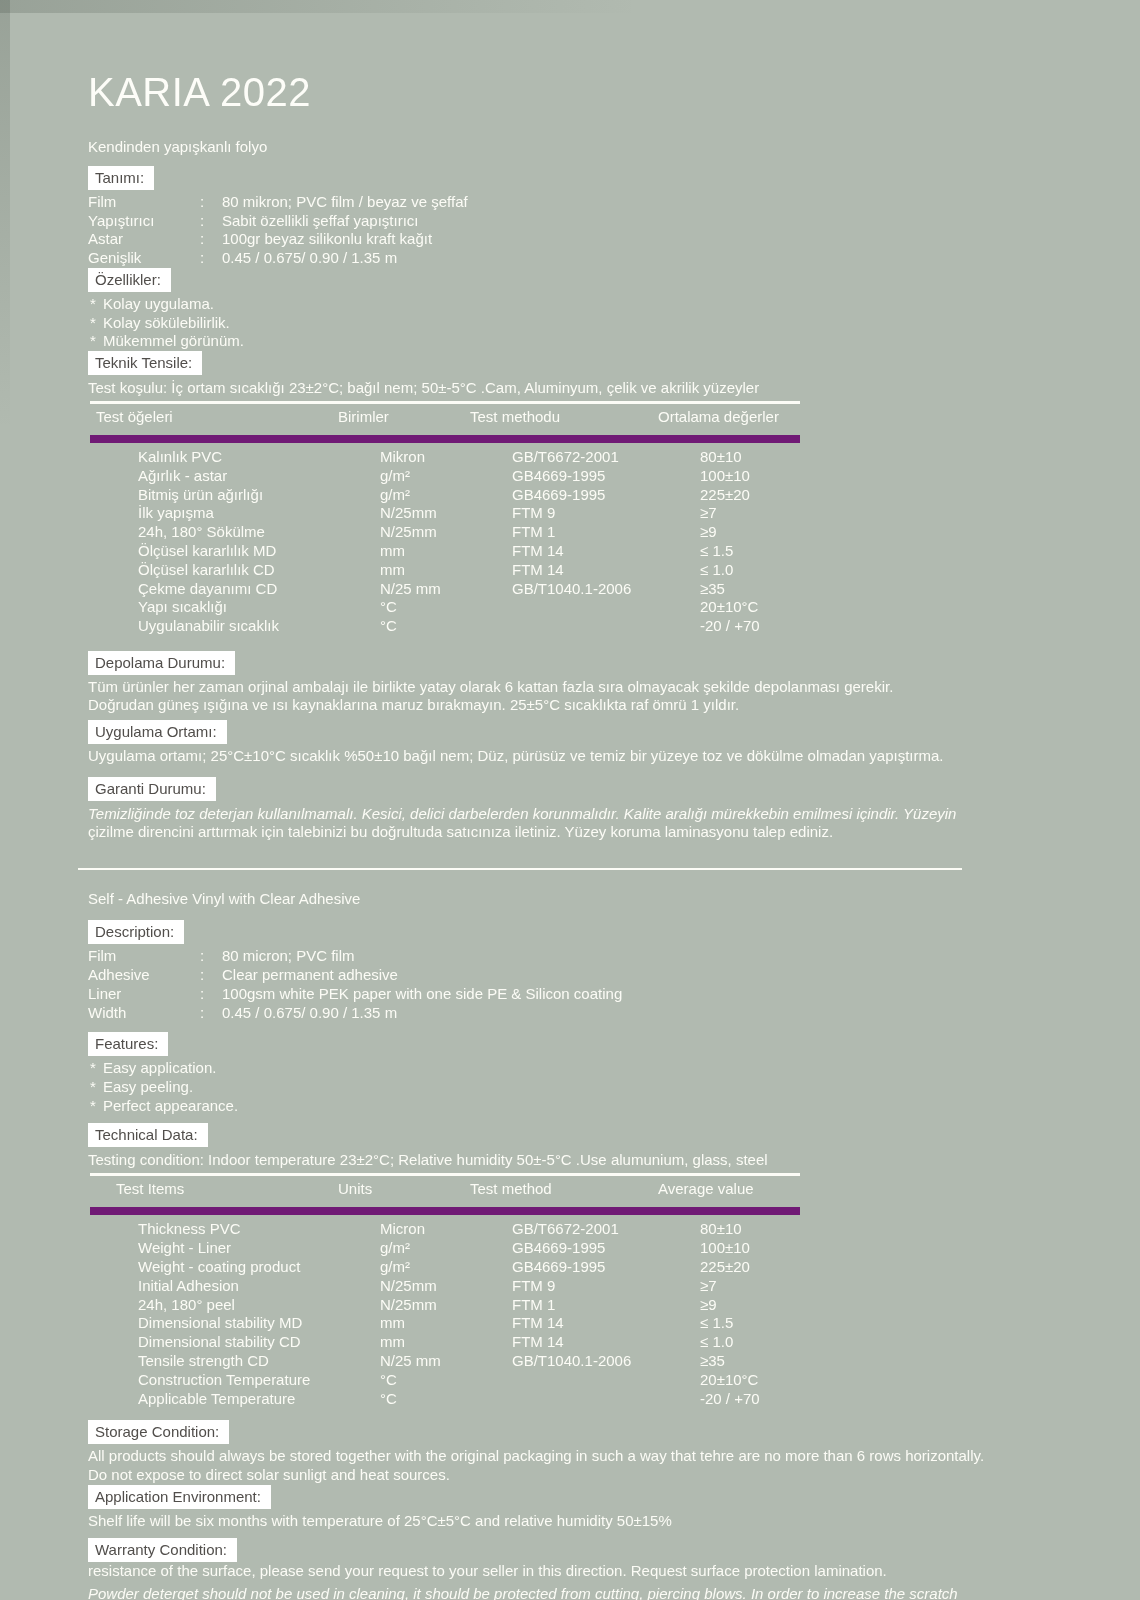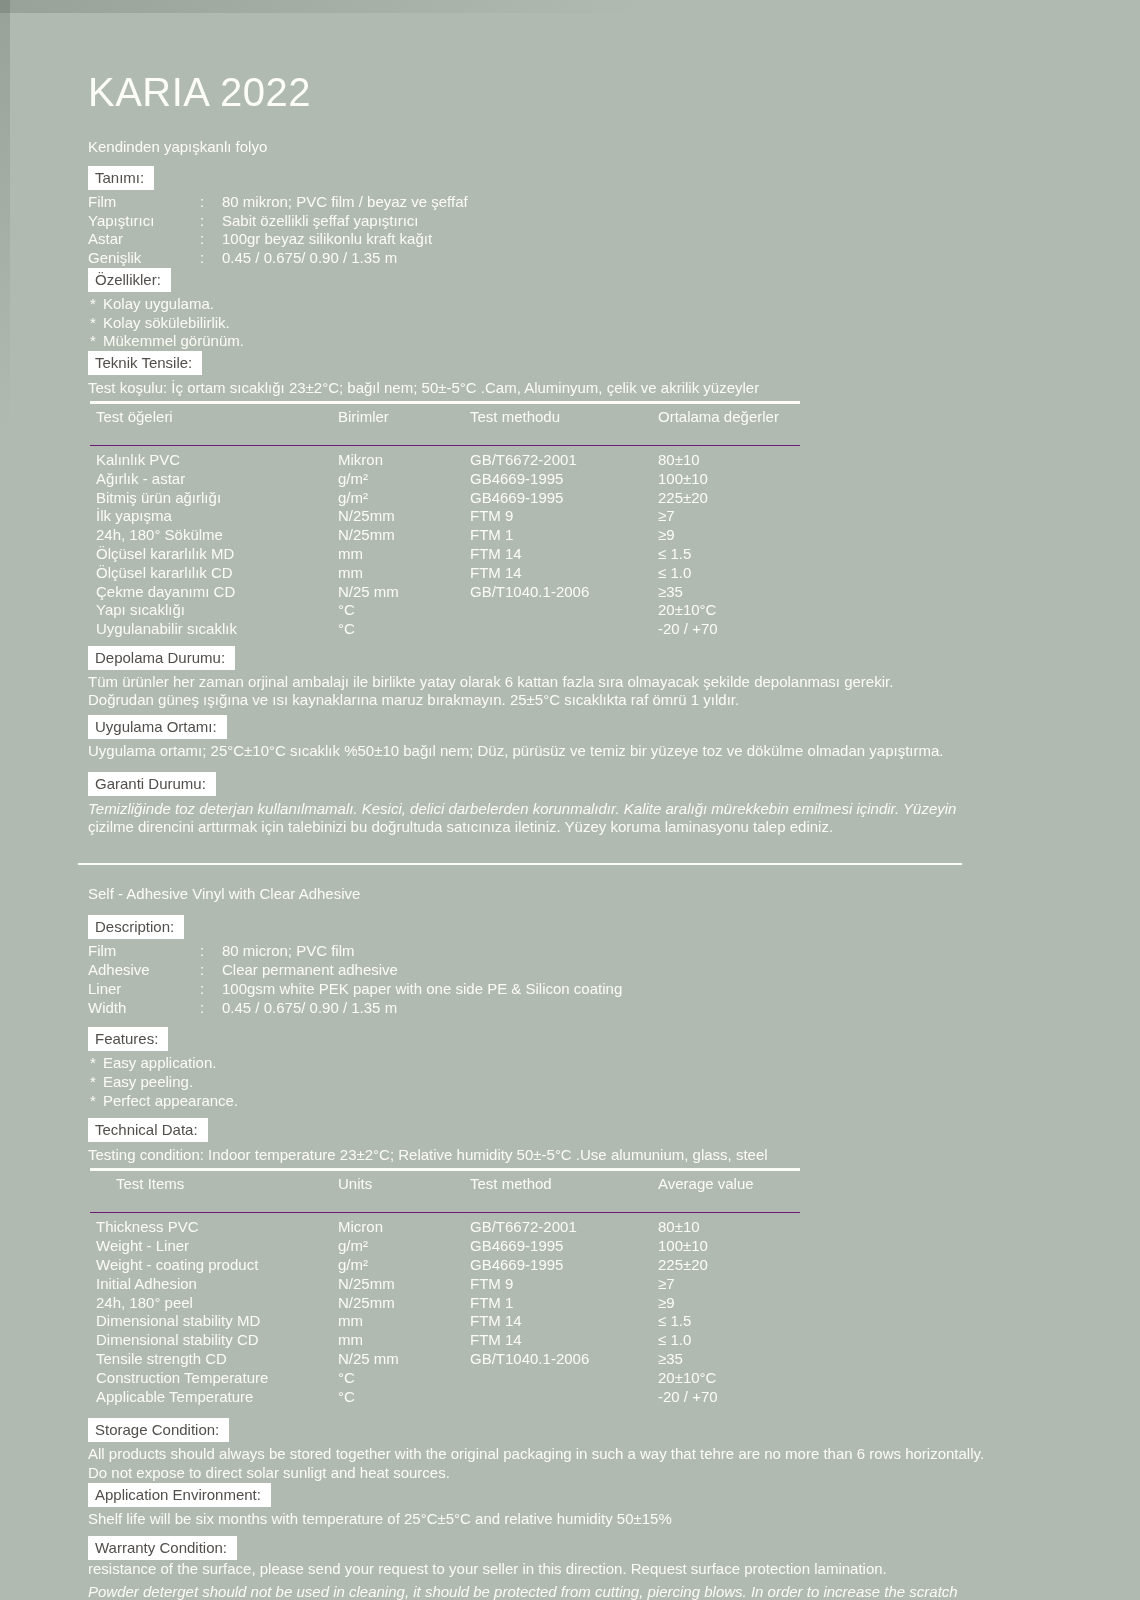--- a/index.html
+++ b/index.html
@@ -60,43 +60,43 @@
     width: 710px;
     margin-left: 2px;
     margin-top: 4px;
     border-top: 3px solid #fcfcf6;
   }
   .thead, .trow {
     display: grid;
     grid-template-columns: 248px 132px 188px 142px;
   }
   .thead {
-    padding: 3px 0 19px;
-    border-bottom: 1px solid #701a75;
+    padding: 3px 0 9px;
+    border-bottom: 8px solid #701a75;
     line-height: 19px;
   }
   .thead .c1, .trow .c1 { padding-left: 6px; }
   .table-en .thead .c1 { padding-left: 26px; }
   .tbody { padding: 5px 0 2px; }
-  .trow { line-height: 18.8px; }
+  .trow { line-height: 18.8px; margin-left: 42px; }
 
   .para { line-height: 18.6px; }
   .para.mt { margin-top: 3px; }
 
   .divider {
     width: 884px;
     height: 2px;
     background: #fcfcf6;
     margin: 26px 0 20px -10px;
   }
 
   .mt6 { }
   .mt5 { margin-top: 5px; }
   .mt8 { margin-top: 8px; }
-  .mt9 { margin-top: 5px; }
+  .mt9 { margin-top: 13px; }
   .mt10 { margin-top: 10px; }
   .mt11 { margin-top: 11px; }
   .mt12 { margin-top: 12px; }
   .mt4 { margin-top: 4px; font-style: italic; }
 </style>
 </head>
 <body>
 
 <div class="page">
   <div class="edge-top"></div>

